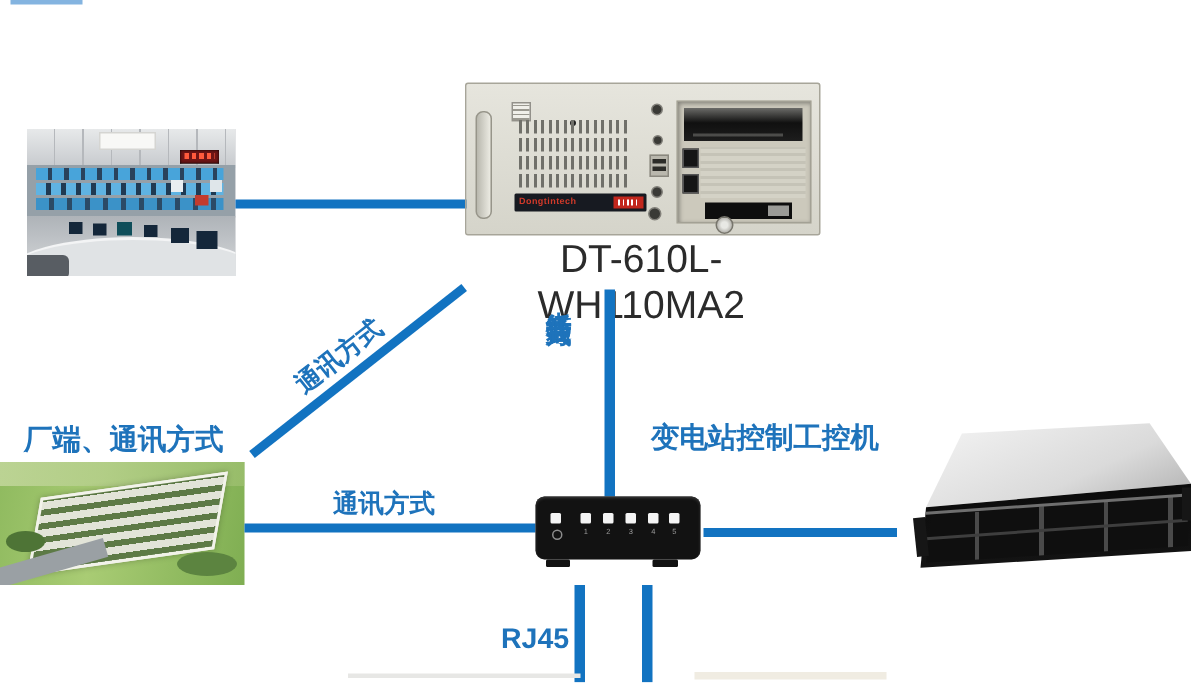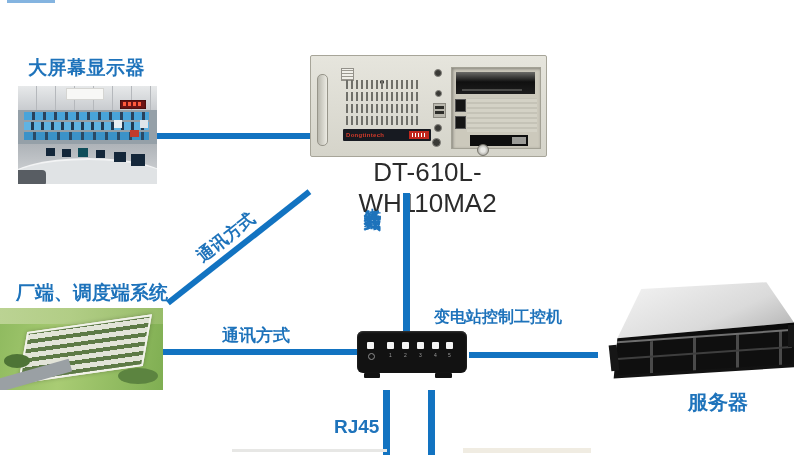--- a/index.html
+++ b/index.html
@@ -122,21 +122,20 @@
   .diag-lbl{position:absolute;left:181px;top:226px;width:90px;text-align:center;
     transform:rotate(-38deg);font-size:17px;font-weight:bold;color:#1e73bb;}
 </style>
 </head>
 <body>
 
 <div class="canvas">
 
   <div class="sliver-top"></div>
 
-  <div class="lbl" style="left:28px;top:55px;font-size:19px;letter-spacing:.5px;">大屏幕显示器</div>
 
   <div class="cr">
     <div class="cr-ceiling"></div>
     <div class="cr-light"></div>
     <div class="cr-sign">
         <i></i>
       </div>
     <div class="cr-wall">
       <div class="cr-row r1"></div>
       <div class="cr-row r2"></div>
@@ -197,36 +196,36 @@
 
   <div class="ipc-model">DT-610L-WH110MA2</div>
 
 
   <div class="line" style="left:168px;top:300px;width:180px;height:6px;transform-origin:0 50%;transform:rotate(-38.2deg);"></div>
   <div class="diag-lbl">通讯方式</div>
 
   <div class="line" style="left:403px;top:193px;width:7px;height:138px;"></div>
   <div class="vtext">光纤等通信方式</div>
 
-  <div class="lbl" style="left:16px;top:280px;font-size:19px;">厂端、调度端系统</div>
+  <div class="lbl" style="left:16px;top:280px;font-size:19px;">厂端、通讯方式</div>
 
   <div class="sub">
     <div class="sub-top"></div>
     <div class="sub-fac">
         <i></i>
       </div>
     <div class="sub-road"></div>
     <div class="sub-trees"></div>
     <div class="sub-trees2"></div>
   </div>
 
   <div class="line" style="left:163px;top:349px;width:194px;height:6px;"></div>
   <div class="lbl" style="left:222px;top:324px;font-size:17px;">通讯方式</div>
 
-  <div class="lbl" style="left:434px;top:279px;font-size:16px;margin-top:28px;">变电站控制工控机</div>
+  <div class="lbl" style="left:434px;top:279px;font-size:19px;">变电站控制工控机</div>
 
   <div class="sw">
     <div class="sw-body"></div>
     <div class="sw-led" style="left:10px;"></div>
     <div class="sw-pwr"></div>
     <div class="sw-port" style="left:30px;">
       <span class="sq"></span>
       <span class="num">1</span>
     </div>
     <div class="sw-port" style="left:45px;">
@@ -253,21 +252,20 @@
 
   <div class="srv">
     <div class="srv-lid"></div>
     <div class="srv-front"></div>
     <div class="srv-bays"></div>
     <div class="srv-top-edge"></div>
     <div class="srv-mid"></div>
     <div class="srv-ear l"></div>
     <div class="srv-ear r"></div>
   </div>
-  <div class="lbl" style="left:688px;top:389px;font-size:20px;">服务器</div>
 
   <div class="line" style="left:383px;top:390px;width:7px;height:65px;"></div>
   <div class="line" style="left:428px;top:390px;width:7px;height:65px;"></div>
   <div class="lbl" style="left:334px;top:416px;font-size:19px;">RJ45</div>
 
   <div class="ghost1"></div>
   <div class="ghost2"></div>
 
 </div>
 

